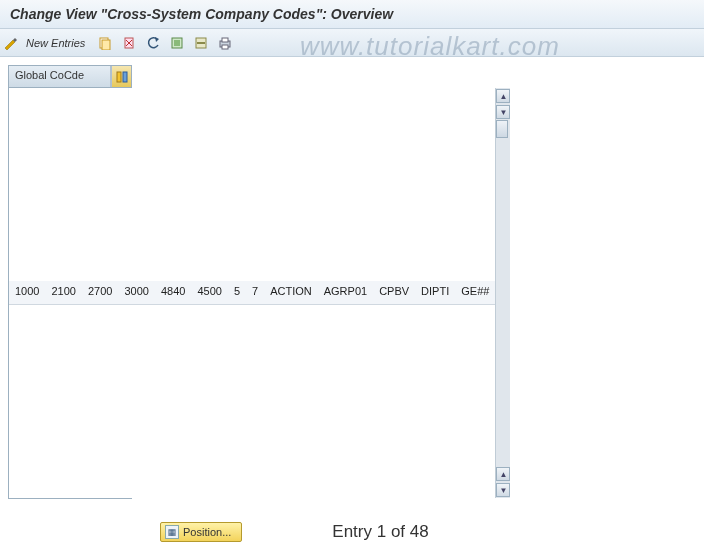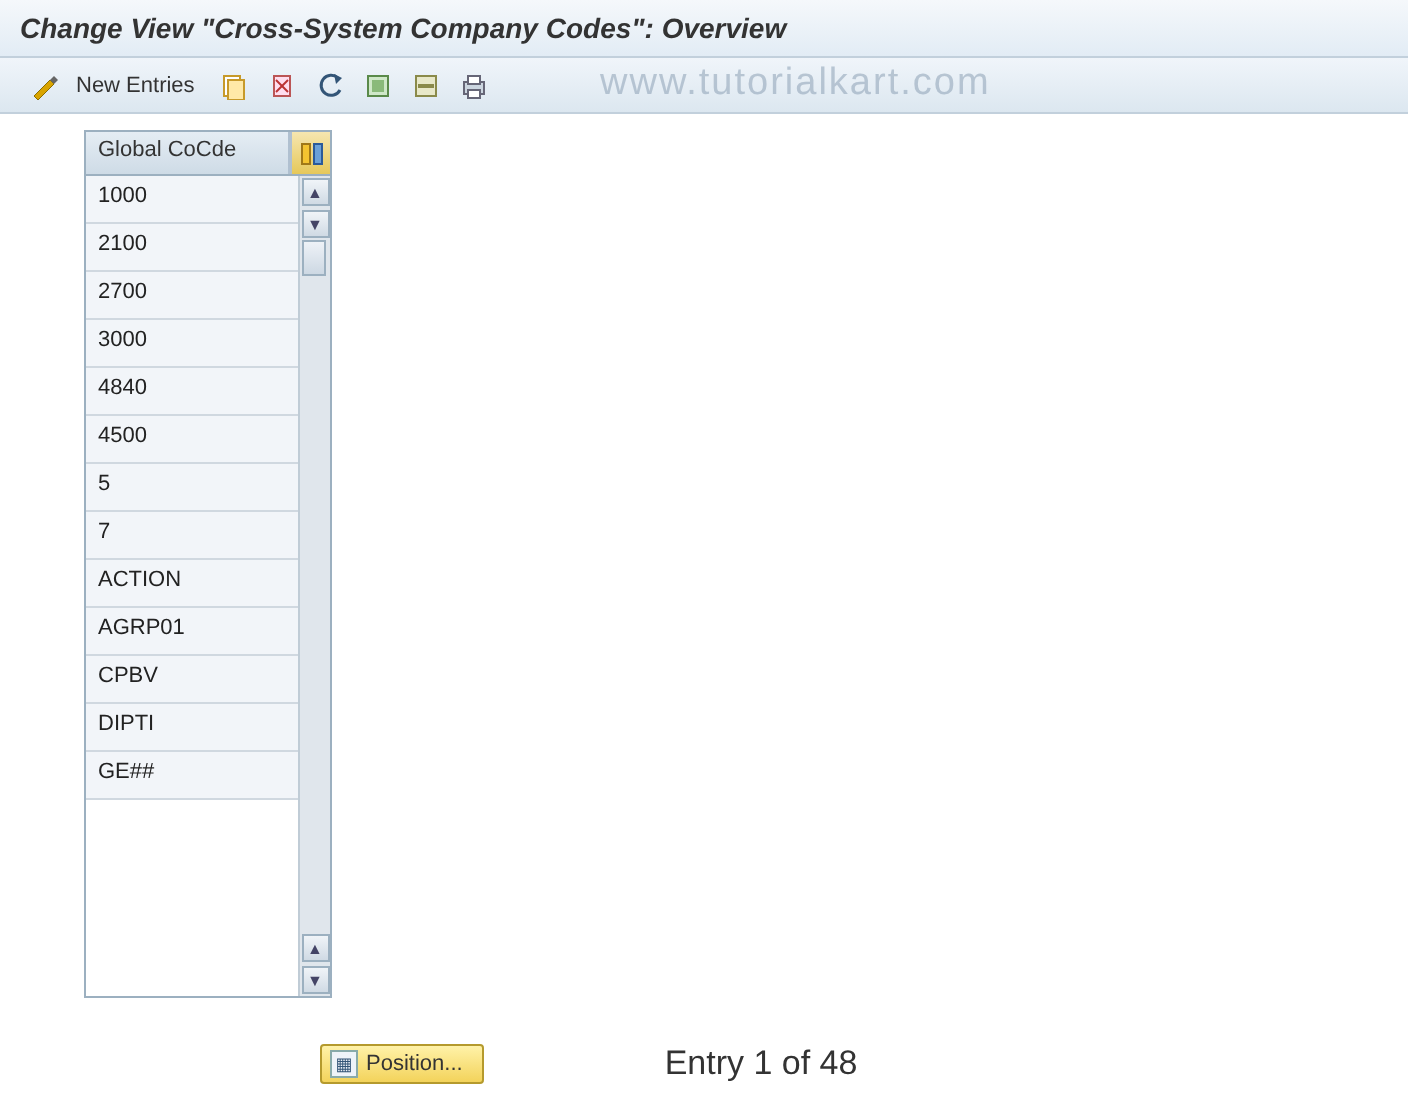--- a/index.html
+++ b/index.html
@@ -17,26 +17,27 @@
     border-bottom: 1px solid #c2d0dc;
     padding: 6px 10px;
     font-size: 14px;
     font-style: italic;
     font-weight: bold;
     color: #333;
   }
   .toolbar {
     background: linear-gradient(to bottom, #f0f5fa, #dce7f0);
     border-bottom: 1px solid #c2d0dc;
-    padding: 4px 12px;
+    padding: 4px 0;
     display: flex;
     align-items: center;
     gap: 4px;
     height: 28px;
     position: relative;
+    font-style: italic;
   }
   .tb-btn {
     width: 20px;
     height: 20px;
     display: inline-flex;
     align-items: center;
     justify-content: center;
     border: 1px solid transparent;
     border-radius: 2px;
     cursor: pointer;
@@ -44,31 +45,30 @@
   .tb-label {
     font-size: 11px;
     color: #333;
     padding: 0 6px 0 2px;
     cursor: pointer;
   }
   .watermark {
     position: absolute;
     left: 300px;
     top: 2px;
-    font-size: 19px;
+    font-size: 26px;
     color: rgba(140,160,180,0.55);
     letter-spacing: 1px;
     font-family: Arial, sans-serif;
     pointer-events: none;
   }
   .content {
     display: flex;
     padding: 8px;
     height: 450px;
-    margin-left: 34px;
   }
   .grid {
     border: 1px solid #9cb0c0;
     background: #e8eef4;
     display: flex;
     flex-direction: column;
     width: 124px;
   }
   .grid-header {
     display: flex;
@@ -92,22 +92,23 @@
     background: linear-gradient(to bottom,#f5e6b0,#e6c85a);
     border-left:1px solid #b0c0d0;
   }
   .grid-body {
     display: flex;
     flex: 1;
   }
   .grid-rows {
     flex: 1;
     display: flex;
-    flex-direction: column;
+    flex-direction: row;
     background: #fff;
+    align-items: center;
   }
   .grid-cell {
     height: 24px;
     border-bottom: 1px solid #d0d8e0;
     padding: 4px 6px;
     font-size: 11px;
     background: #f2f5f9;
     color: #222;
     cursor: text;
   }

